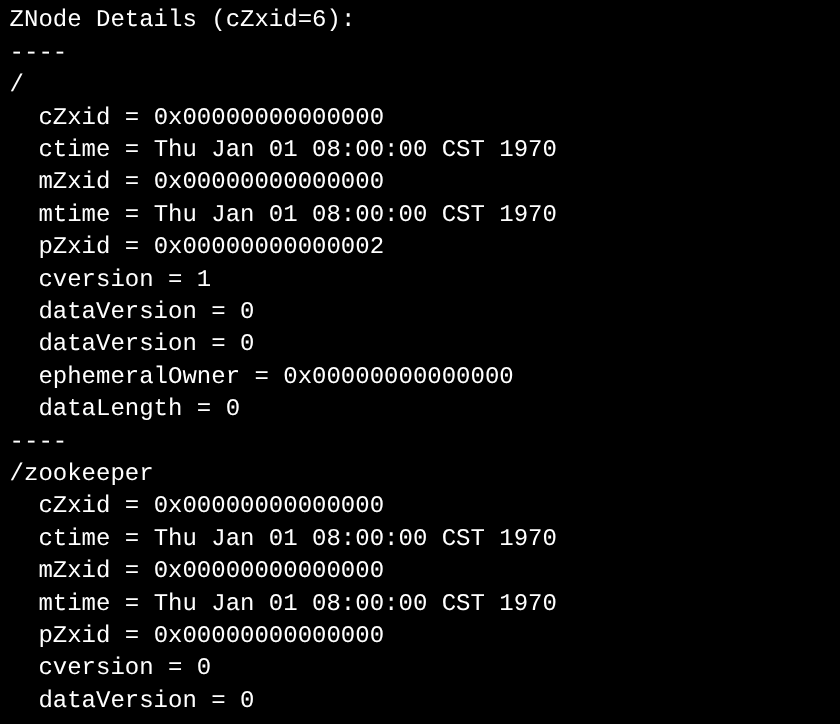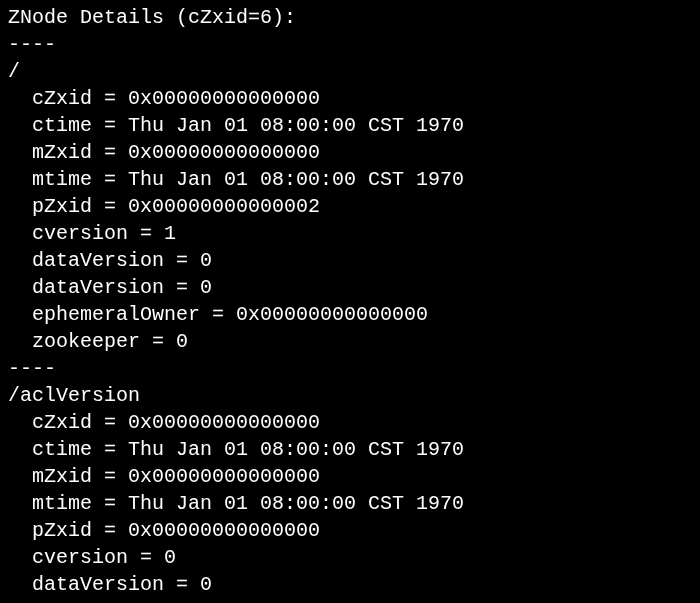--- a/index.html
+++ b/index.html
@@ -32,24 +32,24 @@
 <div class="line">/</div>
 <div class="line indent"><span>cZxid</span> = <span>0x00000000000000</span></div>
 <div class="line indent"><span>ctime</span> = <span>Thu Jan 01 08:00:00 CST 1970</span></div>
 <div class="line indent"><span>mZxid</span> = <span>0x00000000000000</span></div>
 <div class="line indent"><span>mtime</span> = <span>Thu Jan 01 08:00:00 CST 1970</span></div>
 <div class="line indent"><span>pZxid</span> = <span>0x00000000000002</span></div>
 <div class="line indent"><span>cversion</span> = <span>1</span></div>
 <div class="line indent"><span>dataVersion</span> = <span>0</span></div>
 <div class="line indent"><span>dataVersion</span> = <span>0</span></div>
 <div class="line indent"><span>ephemeralOwner</span> = <span>0x00000000000000</span></div>
-<div class="line indent"><span>zookeeper</span> = <span>0</span></div>
+<div class="line indent"><span>dataLength</span> = <span>0</span></div>
 
 <div class="line">----</div>
 
-<div class="line">/aclVersion</div>
+<div class="line">/zookeeper</div>
 <div class="line indent"><span>cZxid</span> = <span>0x00000000000000</span></div>
 <div class="line indent"><span>ctime</span> = <span>Thu Jan 01 08:00:00 CST 1970</span></div>
 <div class="line indent"><span>mZxid</span> = <span>0x00000000000000</span></div>
 <div class="line indent"><span>mtime</span> = <span>Thu Jan 01 08:00:00 CST 1970</span></div>
 <div class="line indent"><span>pZxid</span> = <span>0x00000000000000</span></div>
 <div class="line indent"><span>cversion</span> = <span>0</span></div>
 <div class="line indent"><span>dataVersion</span> = <span>0</span></div>
 
 </body></html>

